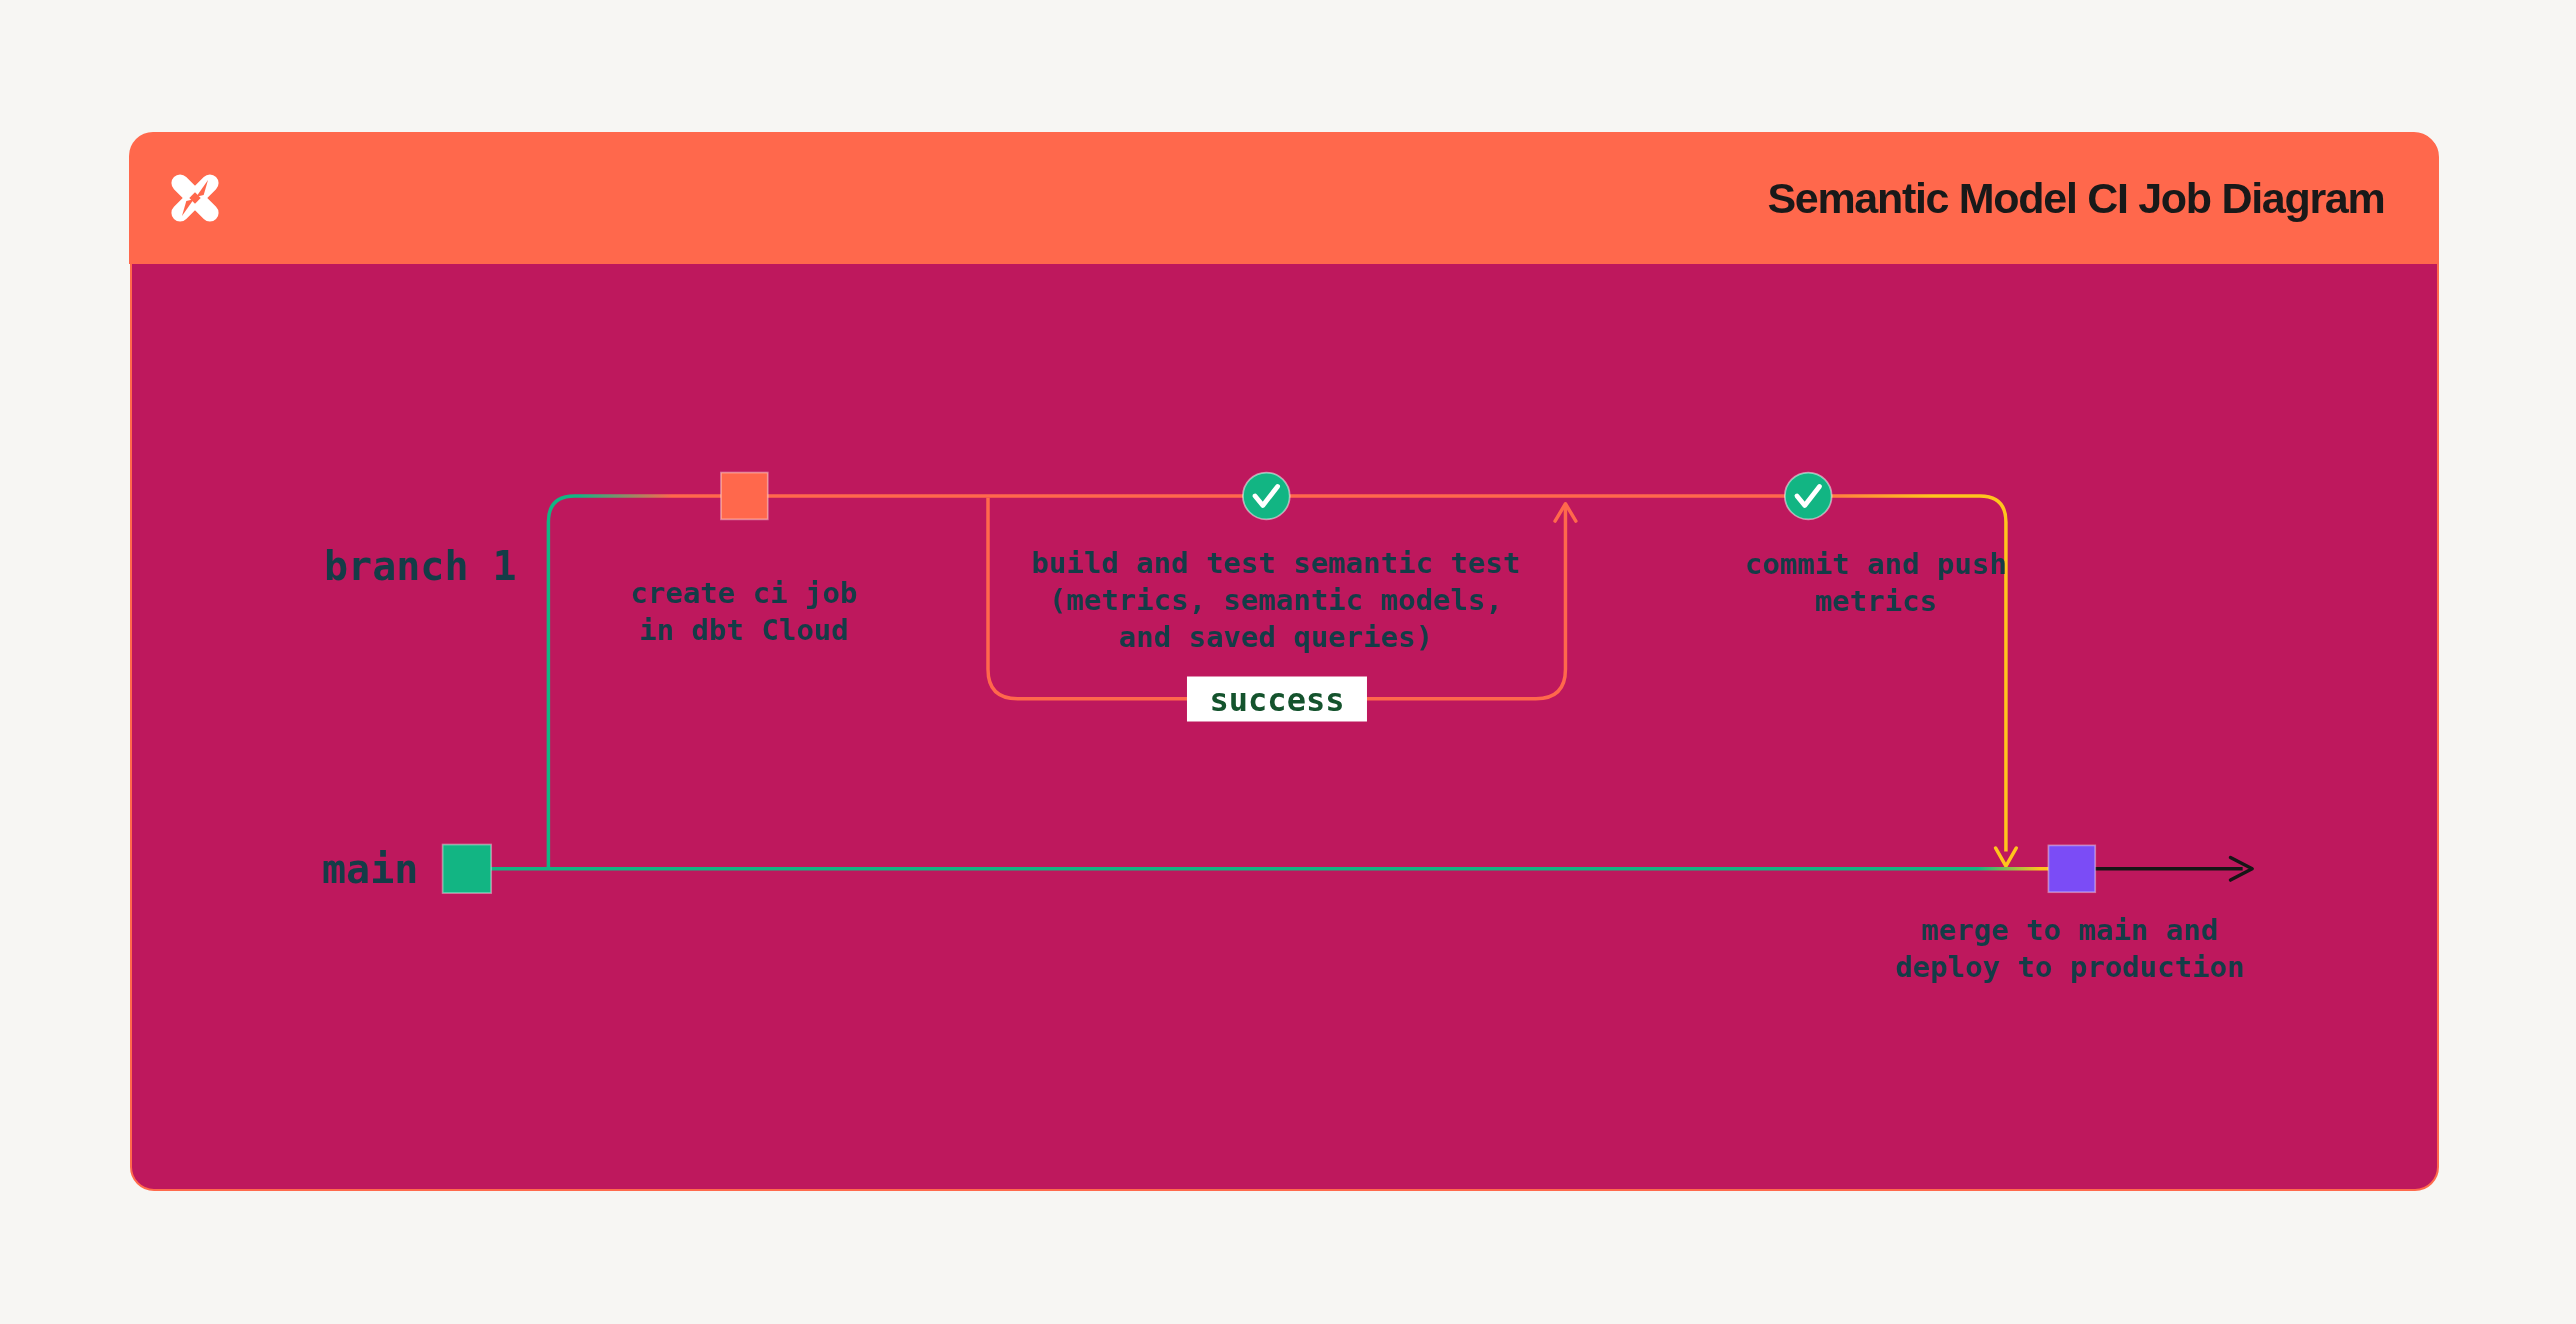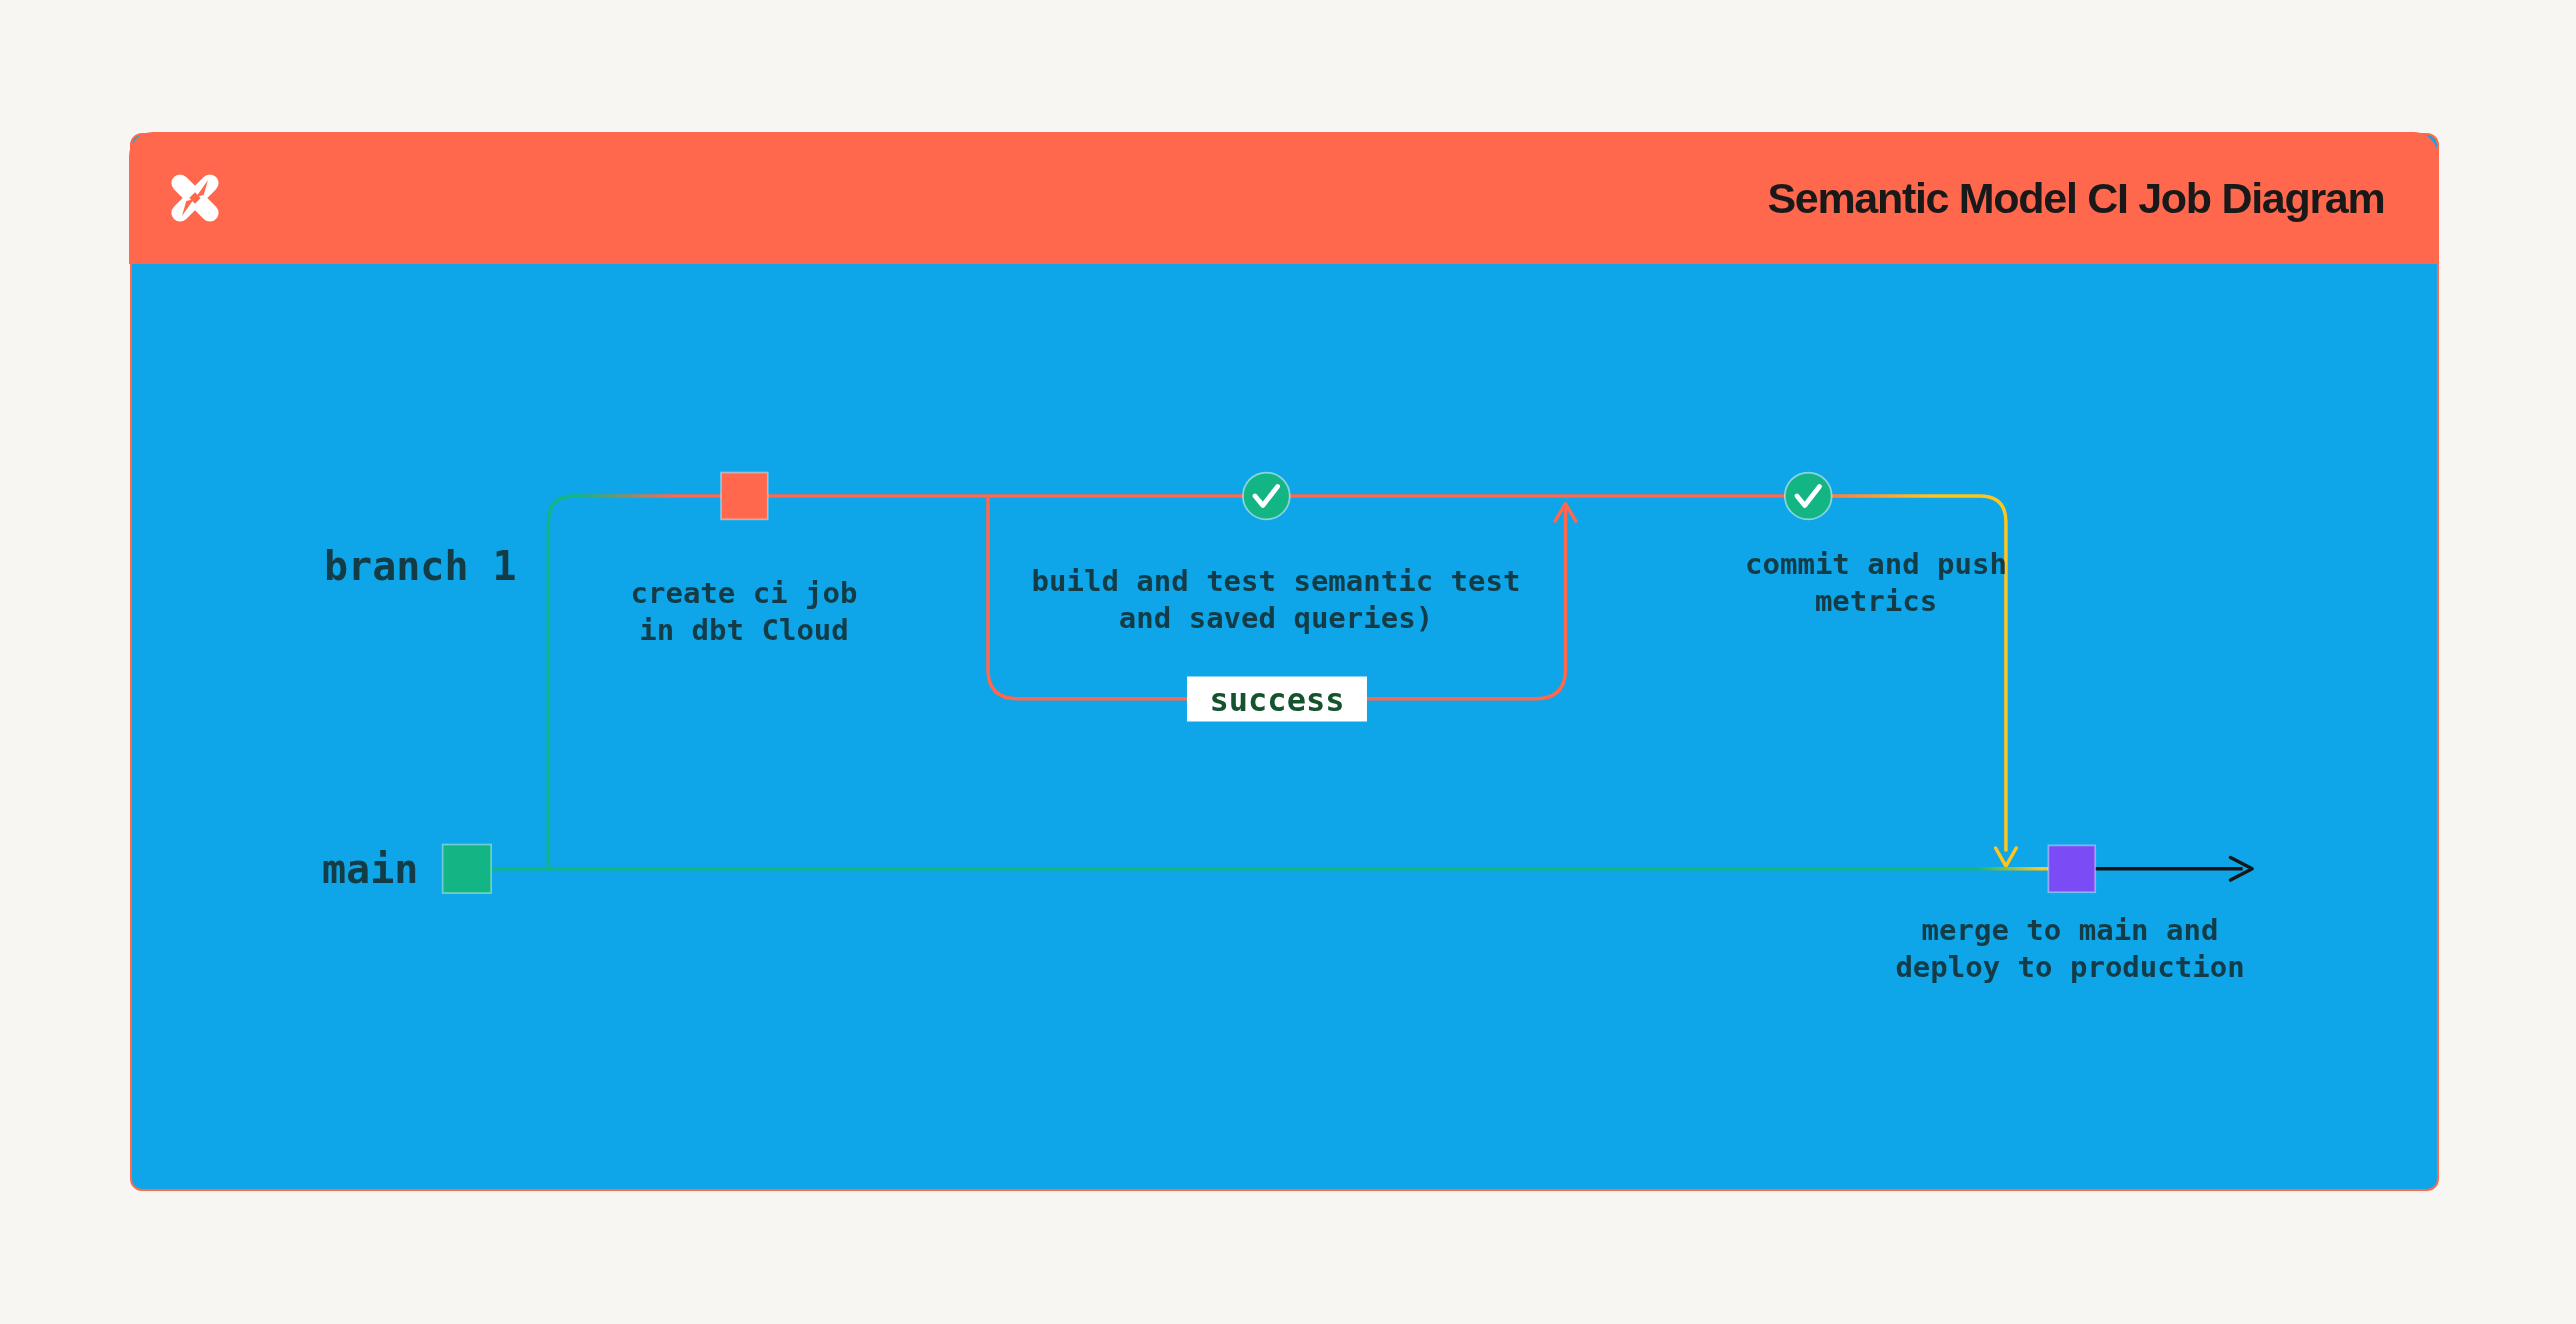--- a/index.html
+++ b/index.html
@@ -6,23 +6,23 @@
   body{
     width:2576px;height:1324px;
     background:#F7F6F3;
     font-family:"DejaVu Sans Mono", monospace;
     position:relative;
     overflow:hidden;
   }
   #card{
     position:absolute;left:130px;top:133px;
     width:2309px;height:1058px;
-    background:#0ea5e9;
+    background:#be185d;
     border:2.6px solid #FF6A4C;
-    border-radius:12px;
+    border-radius:24px;
     box-sizing:border-box;
   }
   #header{
     position:absolute;left:-2.6px;top:-2.6px;
     width:2309px;height:132px;
     background:#FF684C;
     border-radius:24px 24px 0 0;
   }
   #logo{
     position:absolute;left:35px;top:35px;width:62px;height:62px;
@@ -119,20 +119,21 @@
 <div class="lane-label" style="left:324px;top:566px;">branch 1</div>
 <div class="lane-label" style="left:322px;top:869px;">main</div>
 
 <div class="node-label" style="left:744px;top:612px;">
   <div>create ci job</div>
   <div>in dbt Cloud</div>
 </div>
 
 <div class="node-label" style="left:1276px;top:600px;">
   <div>build and test semantic test</div>
+  <div>(metrics, semantic models,</div>
   <div>and saved queries)</div>
 </div>
 
 <div class="node-label" style="left:1876px;top:583px;">
   <div>commit and push</div>
   <div>metrics</div>
 </div>
 
 <div class="node-label" style="left:2070px;top:949px;">
   <div>merge to main and</div>

